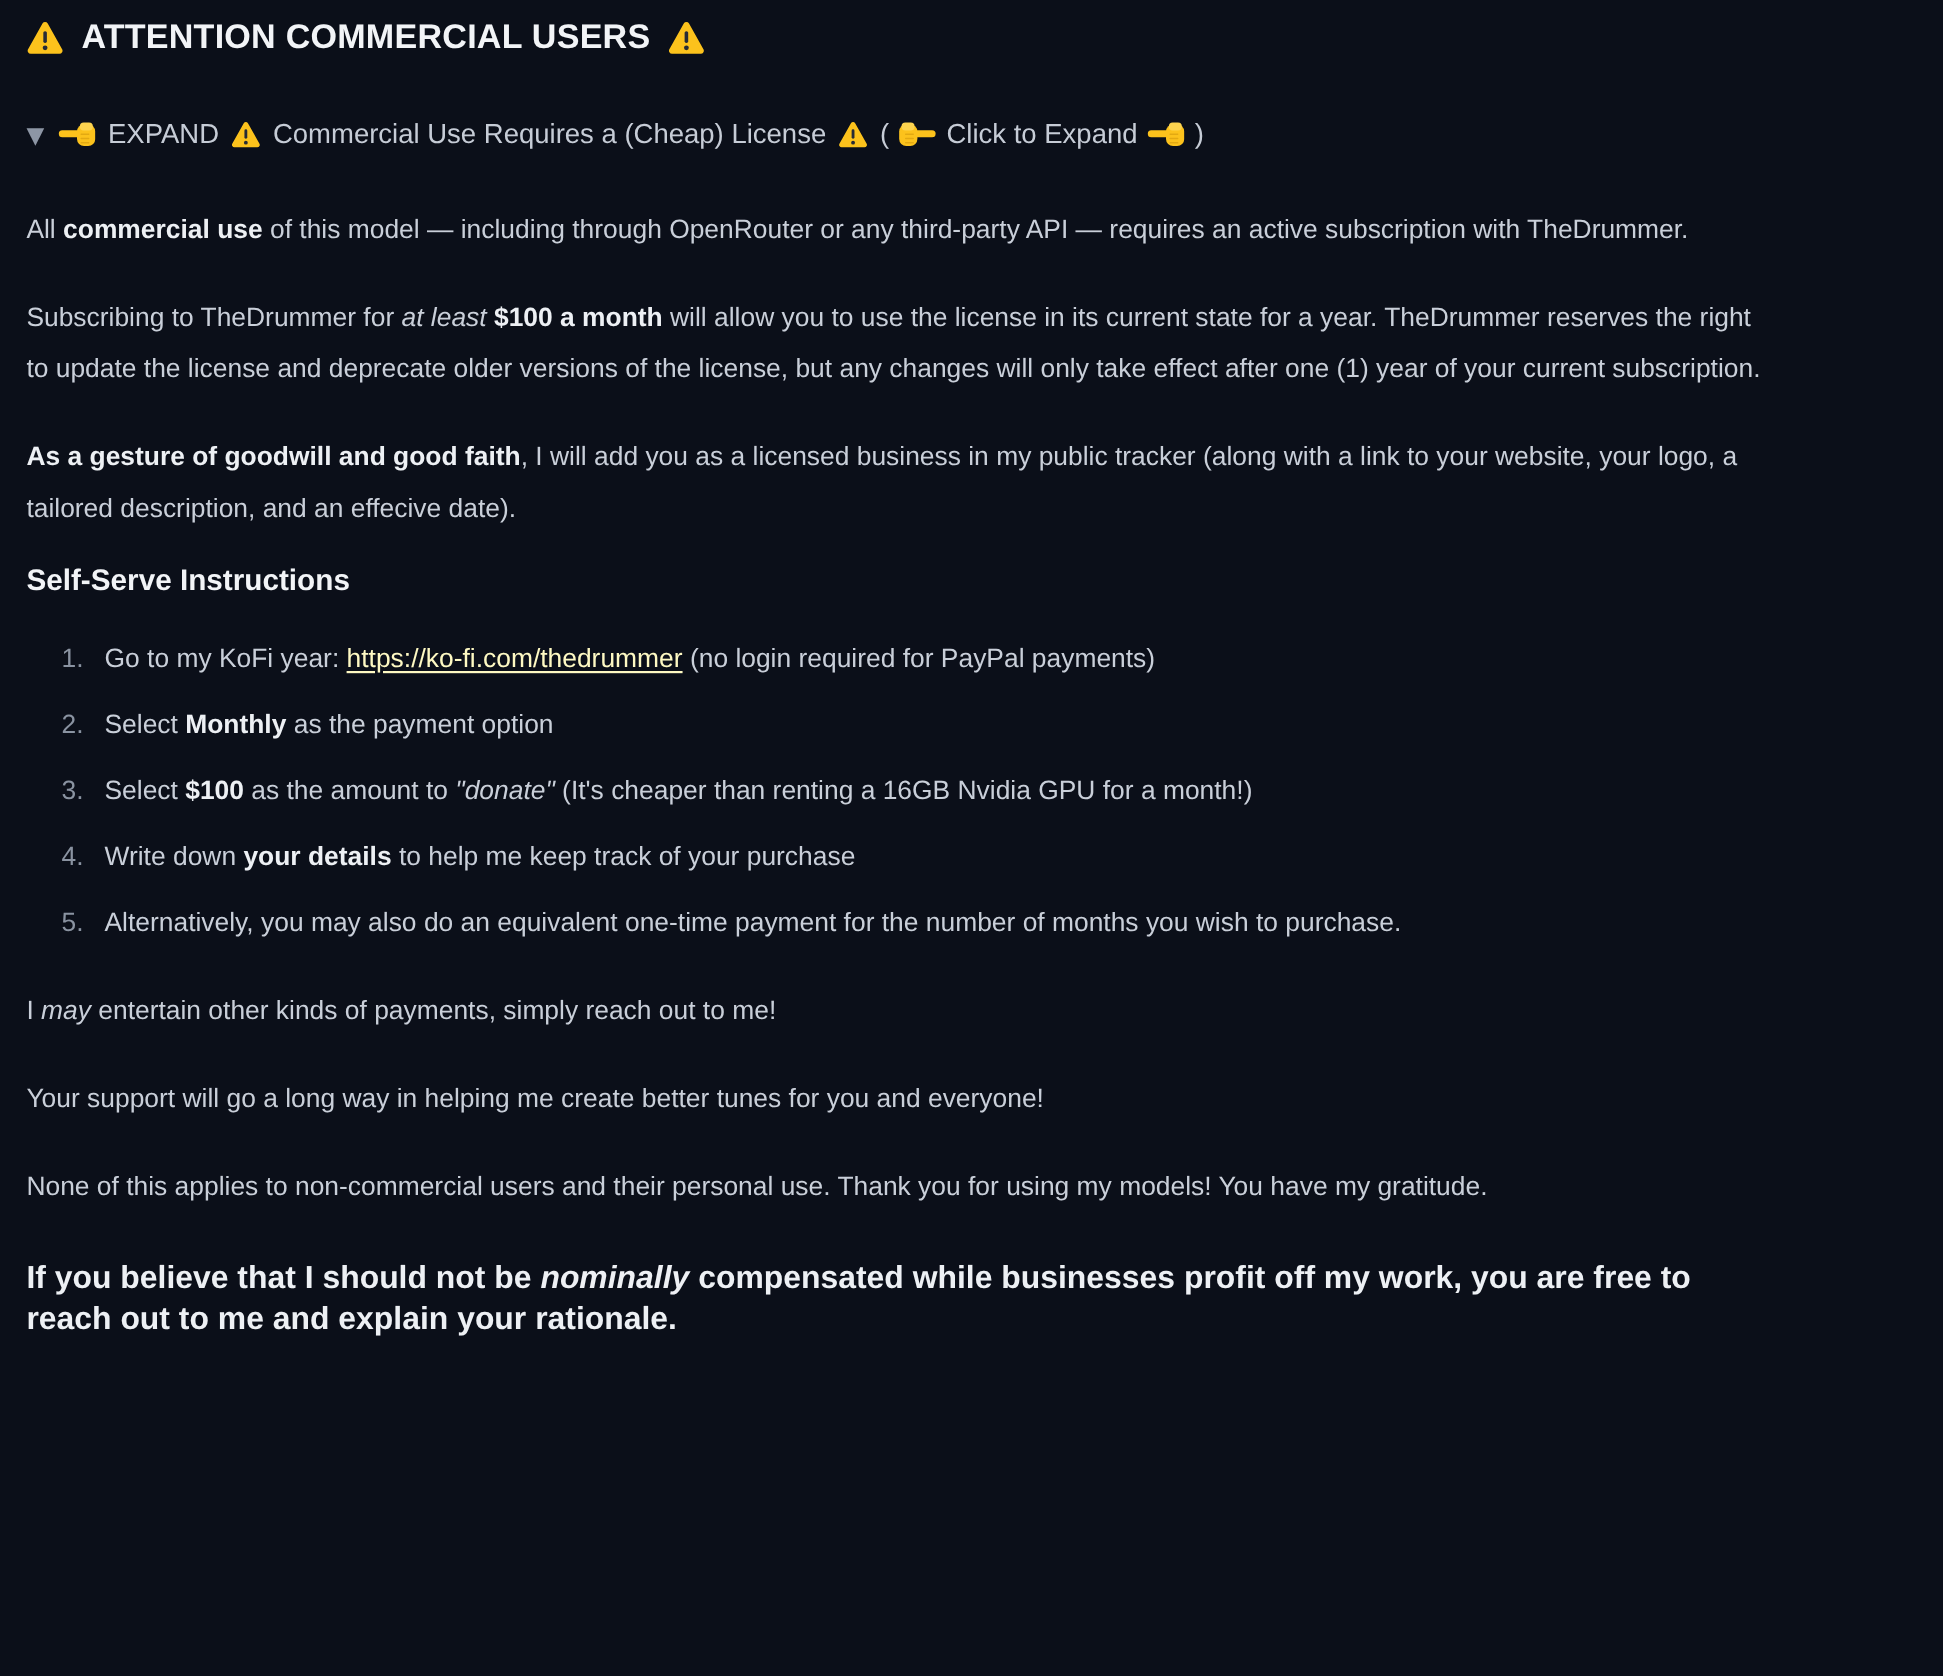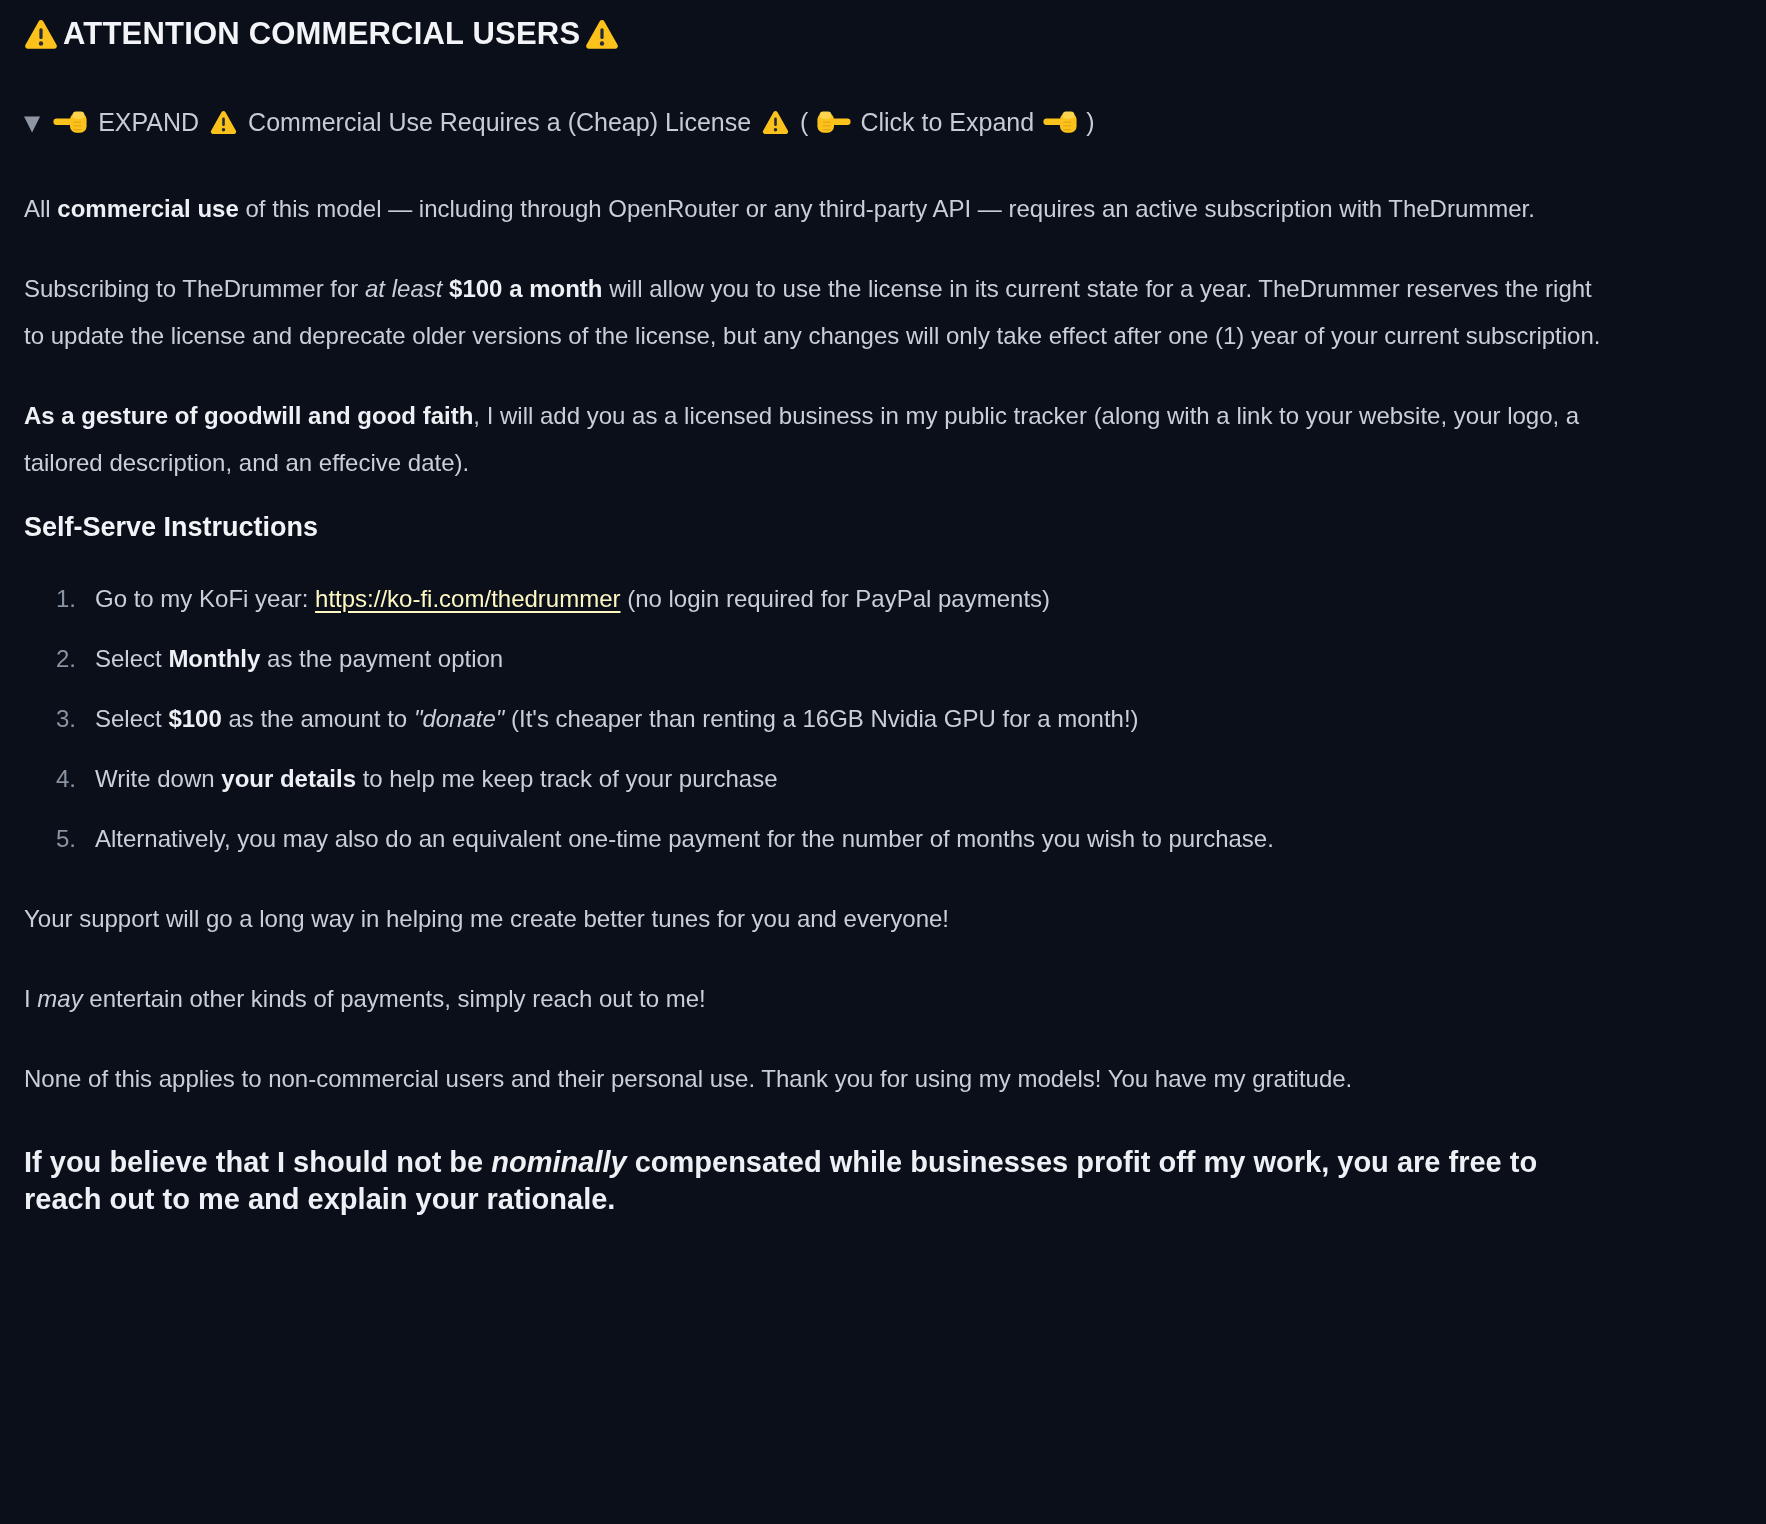--- a/index.html
+++ b/index.html
@@ -9,21 +9,21 @@
     color: #c9cfd9;
     font-family: "Liberation Sans", "DejaVu Sans", sans-serif;
     padding: 14px 24px 40px 24px;
     overflow: hidden;
   }
   .doc { max-width: 1580px; }
 
   h1.attn {
     display: flex;
     align-items: center;
-    gap: 5px;
+    gap: 16px;
     font-size: 31px;
     font-weight: 700;
     color: #f2f4f7;
     letter-spacing: 0.2px;
     margin-top: 2px;
   }
   h1.attn .wicon svg { width: 34px; height: 31px; display: block; }
 
   .summary-row {
     display: flex;
@@ -184,21 +184,21 @@
     <div class="oli">
       <span class="num">4.</span>
       <span class="li-text"><span>Write down </span><strong>your details</strong><span> to help me keep track of your purchase</span></span>
     </div>
     <div class="oli">
       <span class="num">5.</span>
       <span class="li-text"><span>Alternatively, you may also do an equivalent one-time payment for the number of months you wish to purchase.</span></span>
     </div>
   </div>
 
+  <p class="body-p"><span>I </span><em>may</em><span> entertain other kinds of payments, simply reach out to me!</span></p>
+
   <p class="body-p">Your support will go a long way in helping me create better tunes for you and everyone!</p>
 
-  <p class="body-p"><span>I </span><em>may</em><span> entertain other kinds of payments, simply reach out to me!</span></p>
-
   <p class="body-p">None of this applies to non-commercial users and their personal use. Thank you for using my models! You have my gratitude.</p>
 
   <p class="closing"><strong>If you believe that I should not be </strong><em>nominally</em><strong> compensated while businesses profit off my work, you are free to reach out to me and explain your rationale.</strong></p>
 
 </div>
 
 </body></html>

